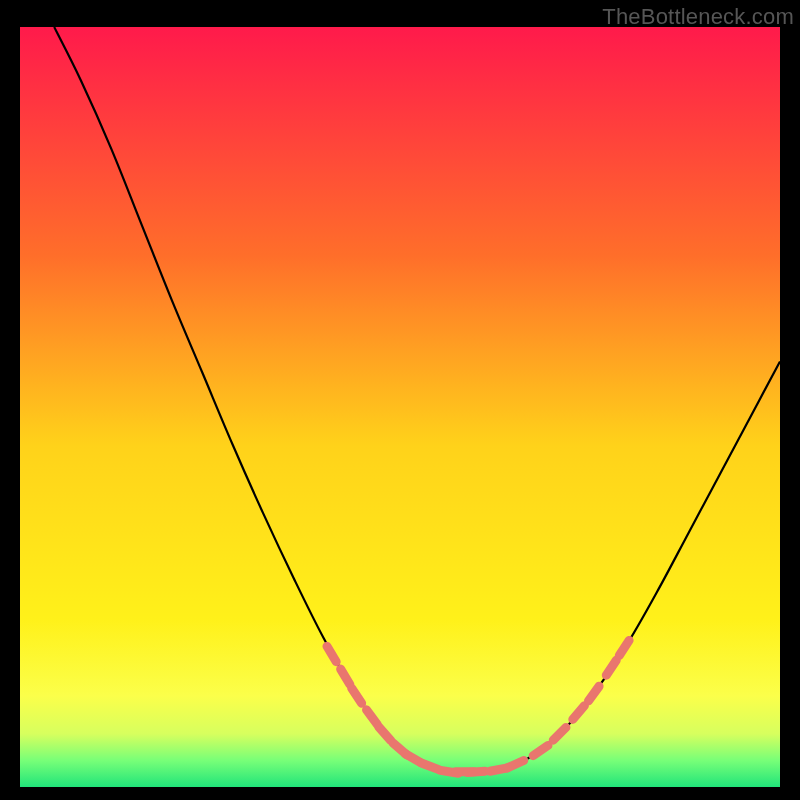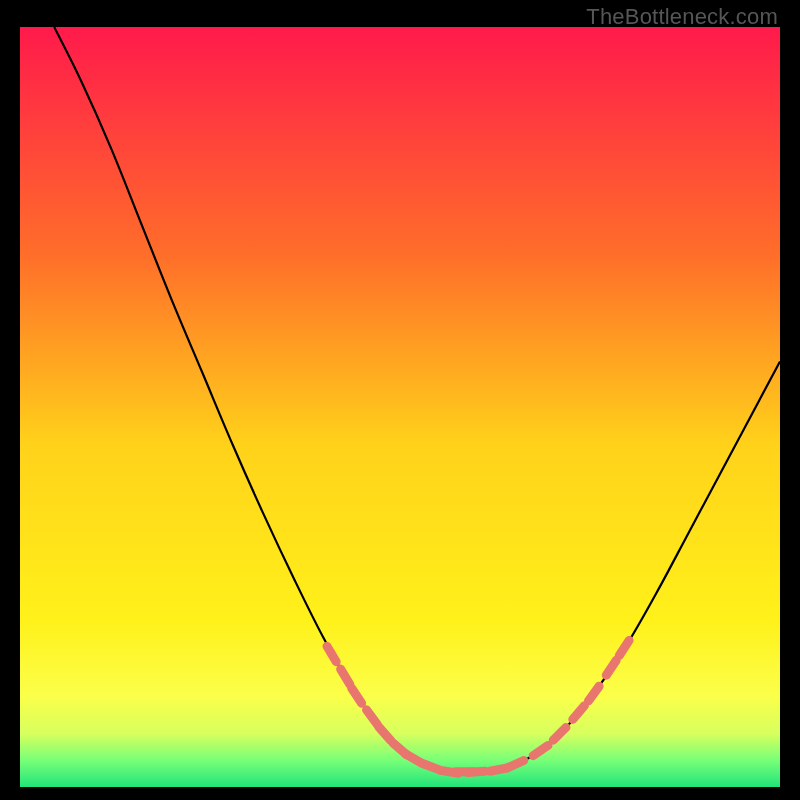--- a/index.html
+++ b/index.html
@@ -21,21 +21,21 @@
   .plot {
     position: absolute;
     left: 0;
     top: 0;
     width: 760px;
     height: 760px;
   }
   .watermark {
     position: absolute;
     top: 4px;
-    right: 22px;
+    right: 6px;
     font-family: Arial, Helvetica, sans-serif;
     font-size: 22px;
     color: #565656;
     letter-spacing: 0.2px;
   }
 </style>
 </head>
 <body>
 
 <div class="watermark">TheBottleneck.com</div>

